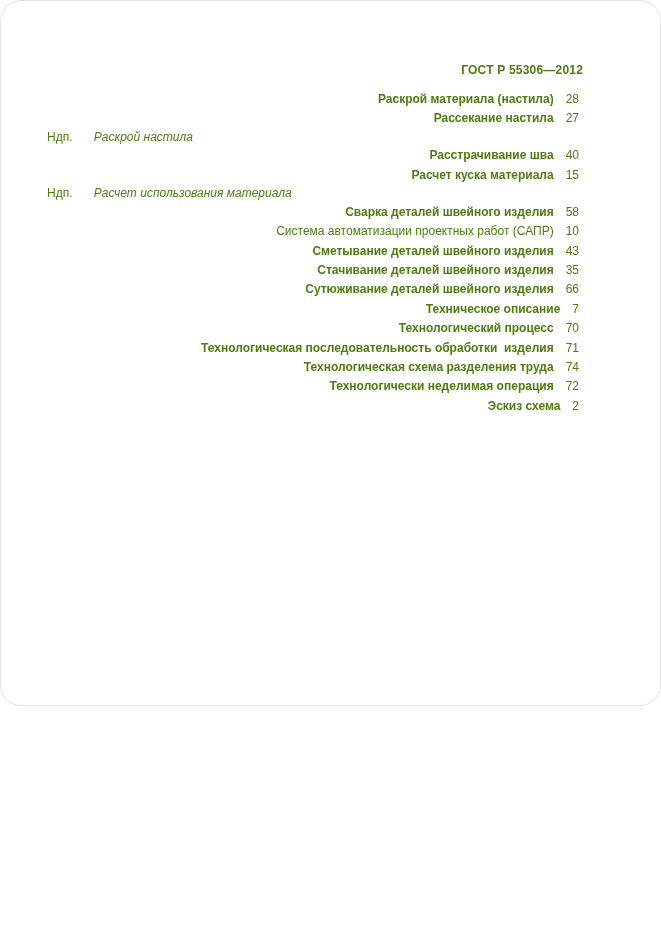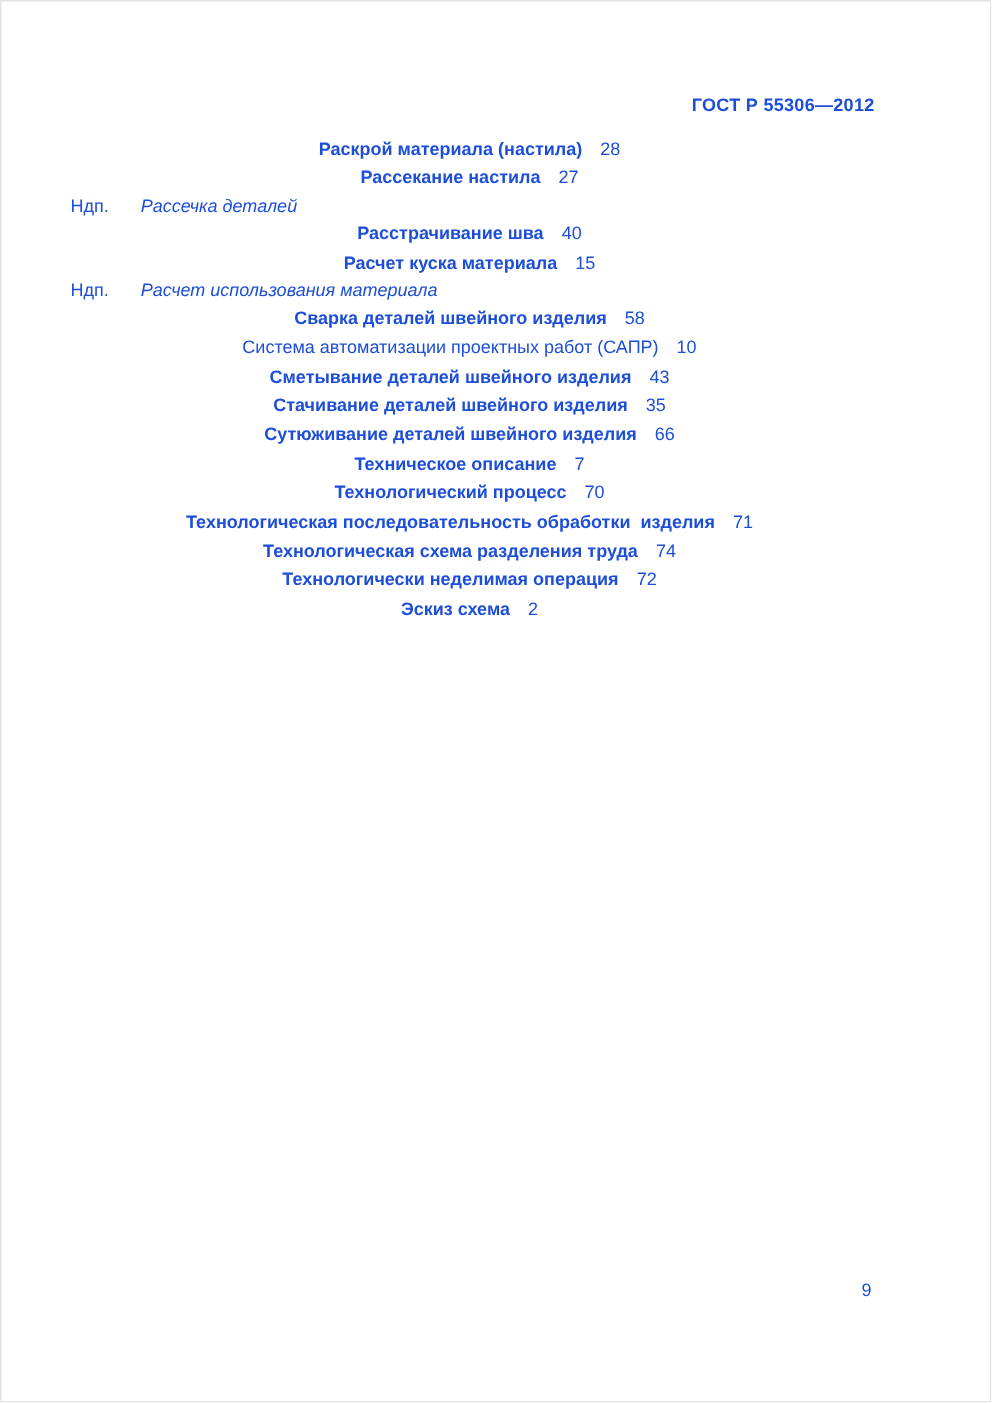--- a/index.html
+++ b/index.html
@@ -3,47 +3,48 @@
 <meta charset="utf-8">
 <style>
   html, body {
     margin: 0;
     padding: 0;
     background: #ffffff;
   }
   .page {
     position: relative;
     width: 661px;
-    height: 935px;
+    height: 706px;
     background: #ffffff;
     box-shadow: inset 0 0 0 1px #e3e3e3;
     font-family: "Liberation Sans", "DejaVu Sans", sans-serif;
-    color: #1d4ed8;
+    color: #4d7c0f;
     overflow: hidden;
     box-sizing: border-box;
+    border-radius: 21px;
   }
   .doc-header {
     position: absolute;
     top: 63px;
     left: 0;
     right: 78px;
     text-align: right;
     font-size: 12px;
     font-weight: 700;
     letter-spacing: 0.2px;
   }
   .index {
     position: absolute;
     top: 89px;
     left: 47px;
     right: 82px;
   }
   .entry-row {
     display: flex;
-    justify-content: center;
+    justify-content: flex-end;
     align-items: center;
     height: 19.4px;
     font-size: 12px;
   }
   .entry-row .term {
     font-weight: 400;
     white-space: pre-wrap;
   }
   .entry-row.bold .term {
     font-weight: 700;
@@ -85,21 +86,21 @@
       <div class="entry-row bold">
         <span class="term">Раскрой материала (настила)</span>
         <span class="num">28</span>
       </div>
       <div class="entry-row bold">
         <span class="term">Рассекание настила</span>
         <span class="num">27</span>
       </div>
       <div class="sub-row">
         <span class="ndp-prefix">Ндп. </span>
-        <span class="sub-text">Рассечка деталей</span>
+        <span class="sub-text">Раскрой настила</span>
       </div>
       <div class="entry-row bold">
         <span class="term">Расстрачивание шва</span>
         <span class="num">40</span>
       </div>
       <div class="entry-row bold">
         <span class="term">Расчет куска материала</span>
         <span class="num">15</span>
       </div>
       <div class="sub-row">

